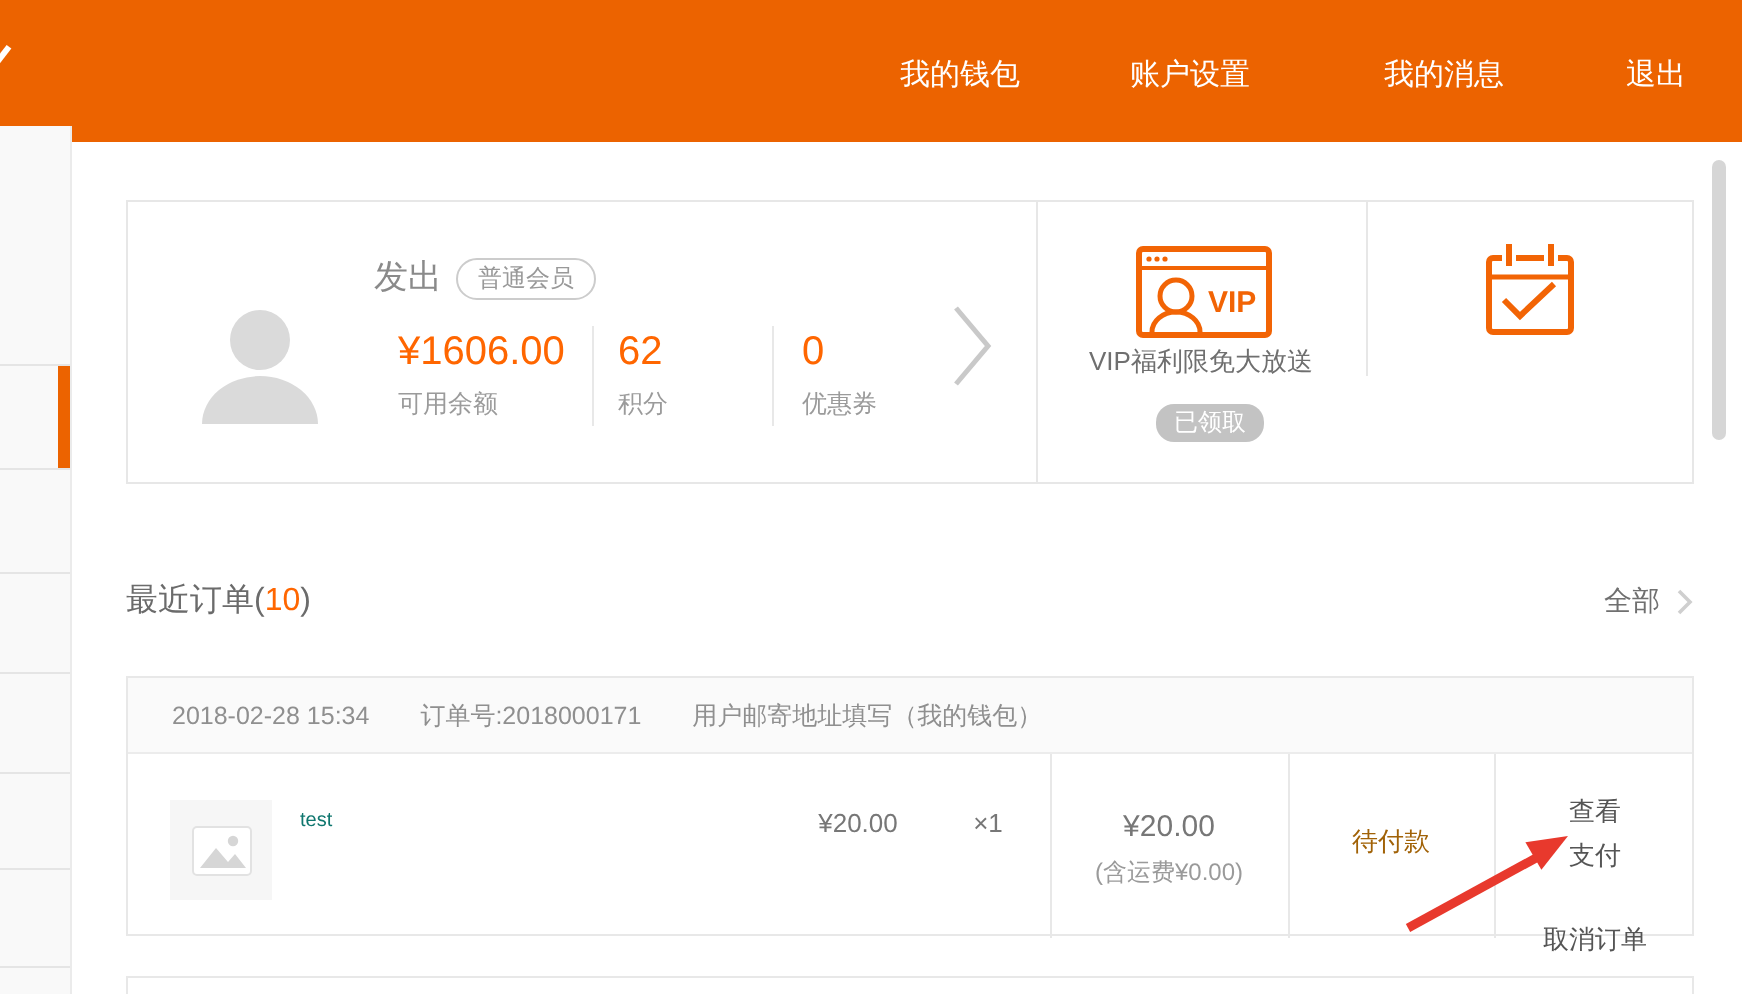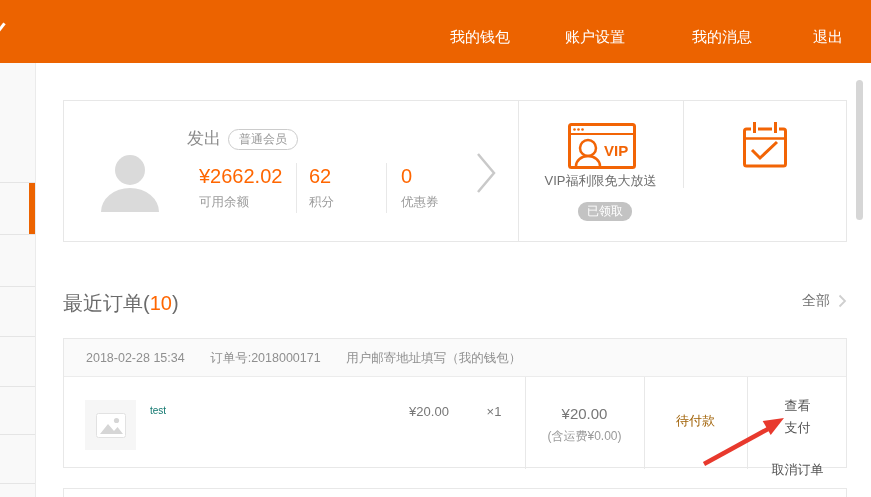--- a/index.html
+++ b/index.html
@@ -1,21 +1,21 @@
 <!DOCTYPE html>
 <html><head>
 <meta charset="utf-8">
 <style>
   * { margin:0; padding:0; box-sizing:border-box; }
   html,body { width:871px; height:497px; overflow:hidden; background:#fff;
     font-family:"Liberation Sans","DejaVu Sans",sans-serif; }
   .screen { position:relative; width:871px; height:497px; background:#fff; overflow:hidden; }
 
   
-  .top-header { position:absolute; left:0; top:0; width:871px; height:63px; background:#ec6300; }
+  .top-header { position:absolute; left:0; top:0; width:871px; height:71px; background:#ec6300; }
   .logo-mark { position:absolute; left:-1px; top:22px; width:3px; height:13px; background:#fff; transform:rotate(38deg); }
   .nav-item { position:absolute; top:28px; color:#fff; font-size:15px; text-decoration:none; cursor:pointer; white-space:nowrap; }
 
   
   .sidebar { position:absolute; left:0; top:63px; width:36px; height:434px; background:#f9f9f9; border-right:1px solid #ebebeb; }
   .side-cell { position:relative; width:100%; border-bottom:1px solid #e5e5e5; }
   .side-cell.last { border-bottom:none; }
   .active-bar { position:absolute; right:0; top:0; width:6px; height:100%; background:#ec6300; }
 
   
@@ -38,21 +38,21 @@
   .card-chevron { position:absolute; left:411px; top:50px; }
   .card-sep-full { position:absolute; left:454px; top:0; width:1px; height:140px; background:#e7e7e7; }
   .card-sep-part { position:absolute; left:619px; top:0; width:1px; height:87px; background:#e7e7e7; }
   .vip-icon { position:absolute; left:504px; top:22px; }
   .vip-title { position:absolute; left:454px; top:71px; width:165px; text-align:center; font-size:13px; color:#6f6f6f; }
   .claimed-badge { position:absolute; left:514px; top:101px; width:54px; height:19px; line-height:19px; text-align:center; background:#c3c3c3; border-radius:9px; color:#fff; font-size:12px; }
   .calendar-icon { position:absolute; left:677px; top:19px; }
 
   
   .section-row { position:absolute; left:63px; top:290px; width:784px; height:22px; }
-  .section-title { position:absolute; left:0; top:0; font-size:20px; color:#6b6b6b; }
+  .section-title { position:absolute; left:0; top:0; font-size:16px; color:#6b6b6b; }
   .section-title .count { color:#ff6600; }
   .view-all { position:absolute; right:17px; top:2px; font-size:14px; color:#707070; cursor:pointer; }
   .view-all-chevron { position:absolute; right:0; top:4px; }
 
   
   .order-box { position:absolute; left:63px; top:338px; width:784px; height:130px; border:1px solid #e8e8e8; background:#fff; }
   .order-head { position:absolute; left:0; top:0; width:100%; height:38px; background:#fafafa; border-bottom:1px solid #ececec; font-size:12.5px; color:#8f8f8f; line-height:38px; padding-left:22px; white-space:nowrap; }
   .order-head span { margin-right:22px; }
   .cell-div { position:absolute; top:38px; width:1px; height:92px; background:#e8e8e8; }
   .cd1 { left:461px; } .cd2 { left:580px; } .cd3 { left:683px; }
@@ -103,21 +103,21 @@
     <span class="avatar">
       <svg width="64" height="66" viewBox="0 0 64 66">
         <circle cx="32" cy="22" r="15" fill="#dadada"></circle>
         <path d="M3 64 a29 24 0 0 1 58 0 z" fill="#dadada"></path>
       </svg>
     </span>
     <div class="username">发出</div>
     <div class="member-badge">普通会员</div>
 
     <div class="stat-col balance-col">
-      <div class="stat-value">¥2662.02</div>
+      <div class="stat-value">¥1606.00</div>
       <div class="stat-label">可用余额</div>
     </div>
     <div class="v-div v-div1"></div>
     <div class="stat-col points-col">
       <div class="stat-value">62</div>
       <div class="stat-label">积分</div>
     </div>
     <div class="v-div v-div2"></div>
     <div class="stat-col coupons-col">
       <div class="stat-value">0</div>

